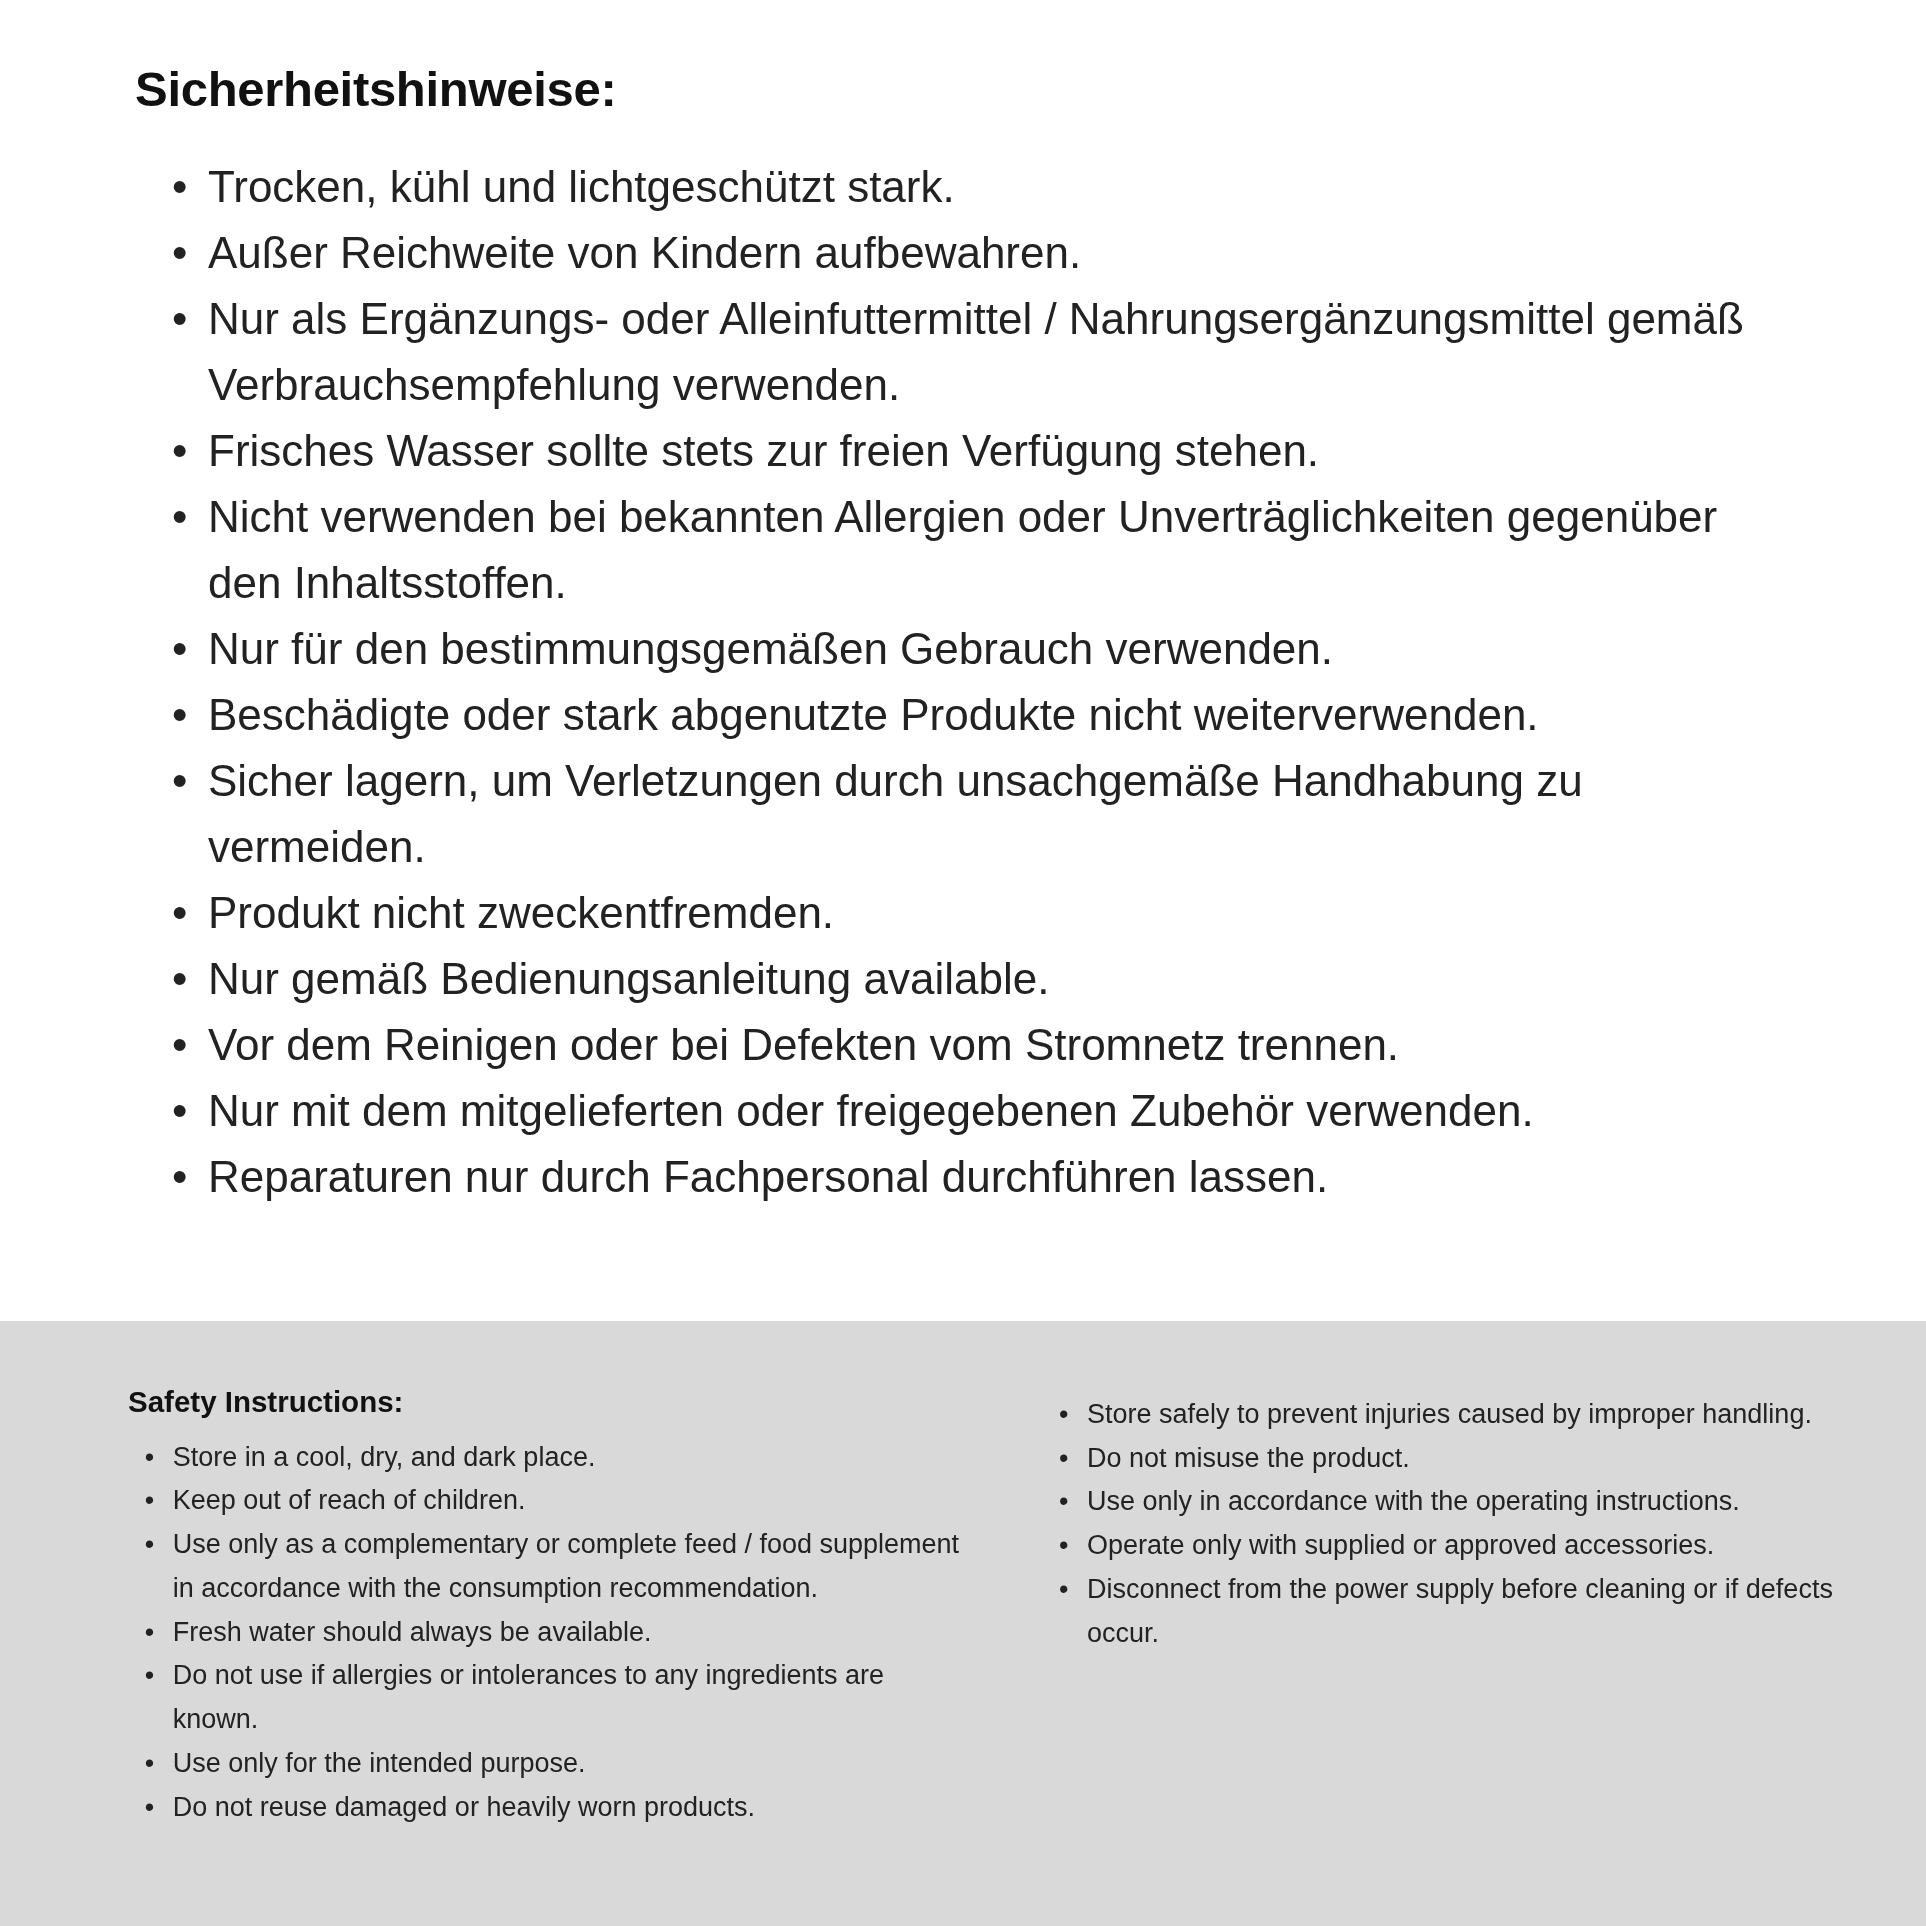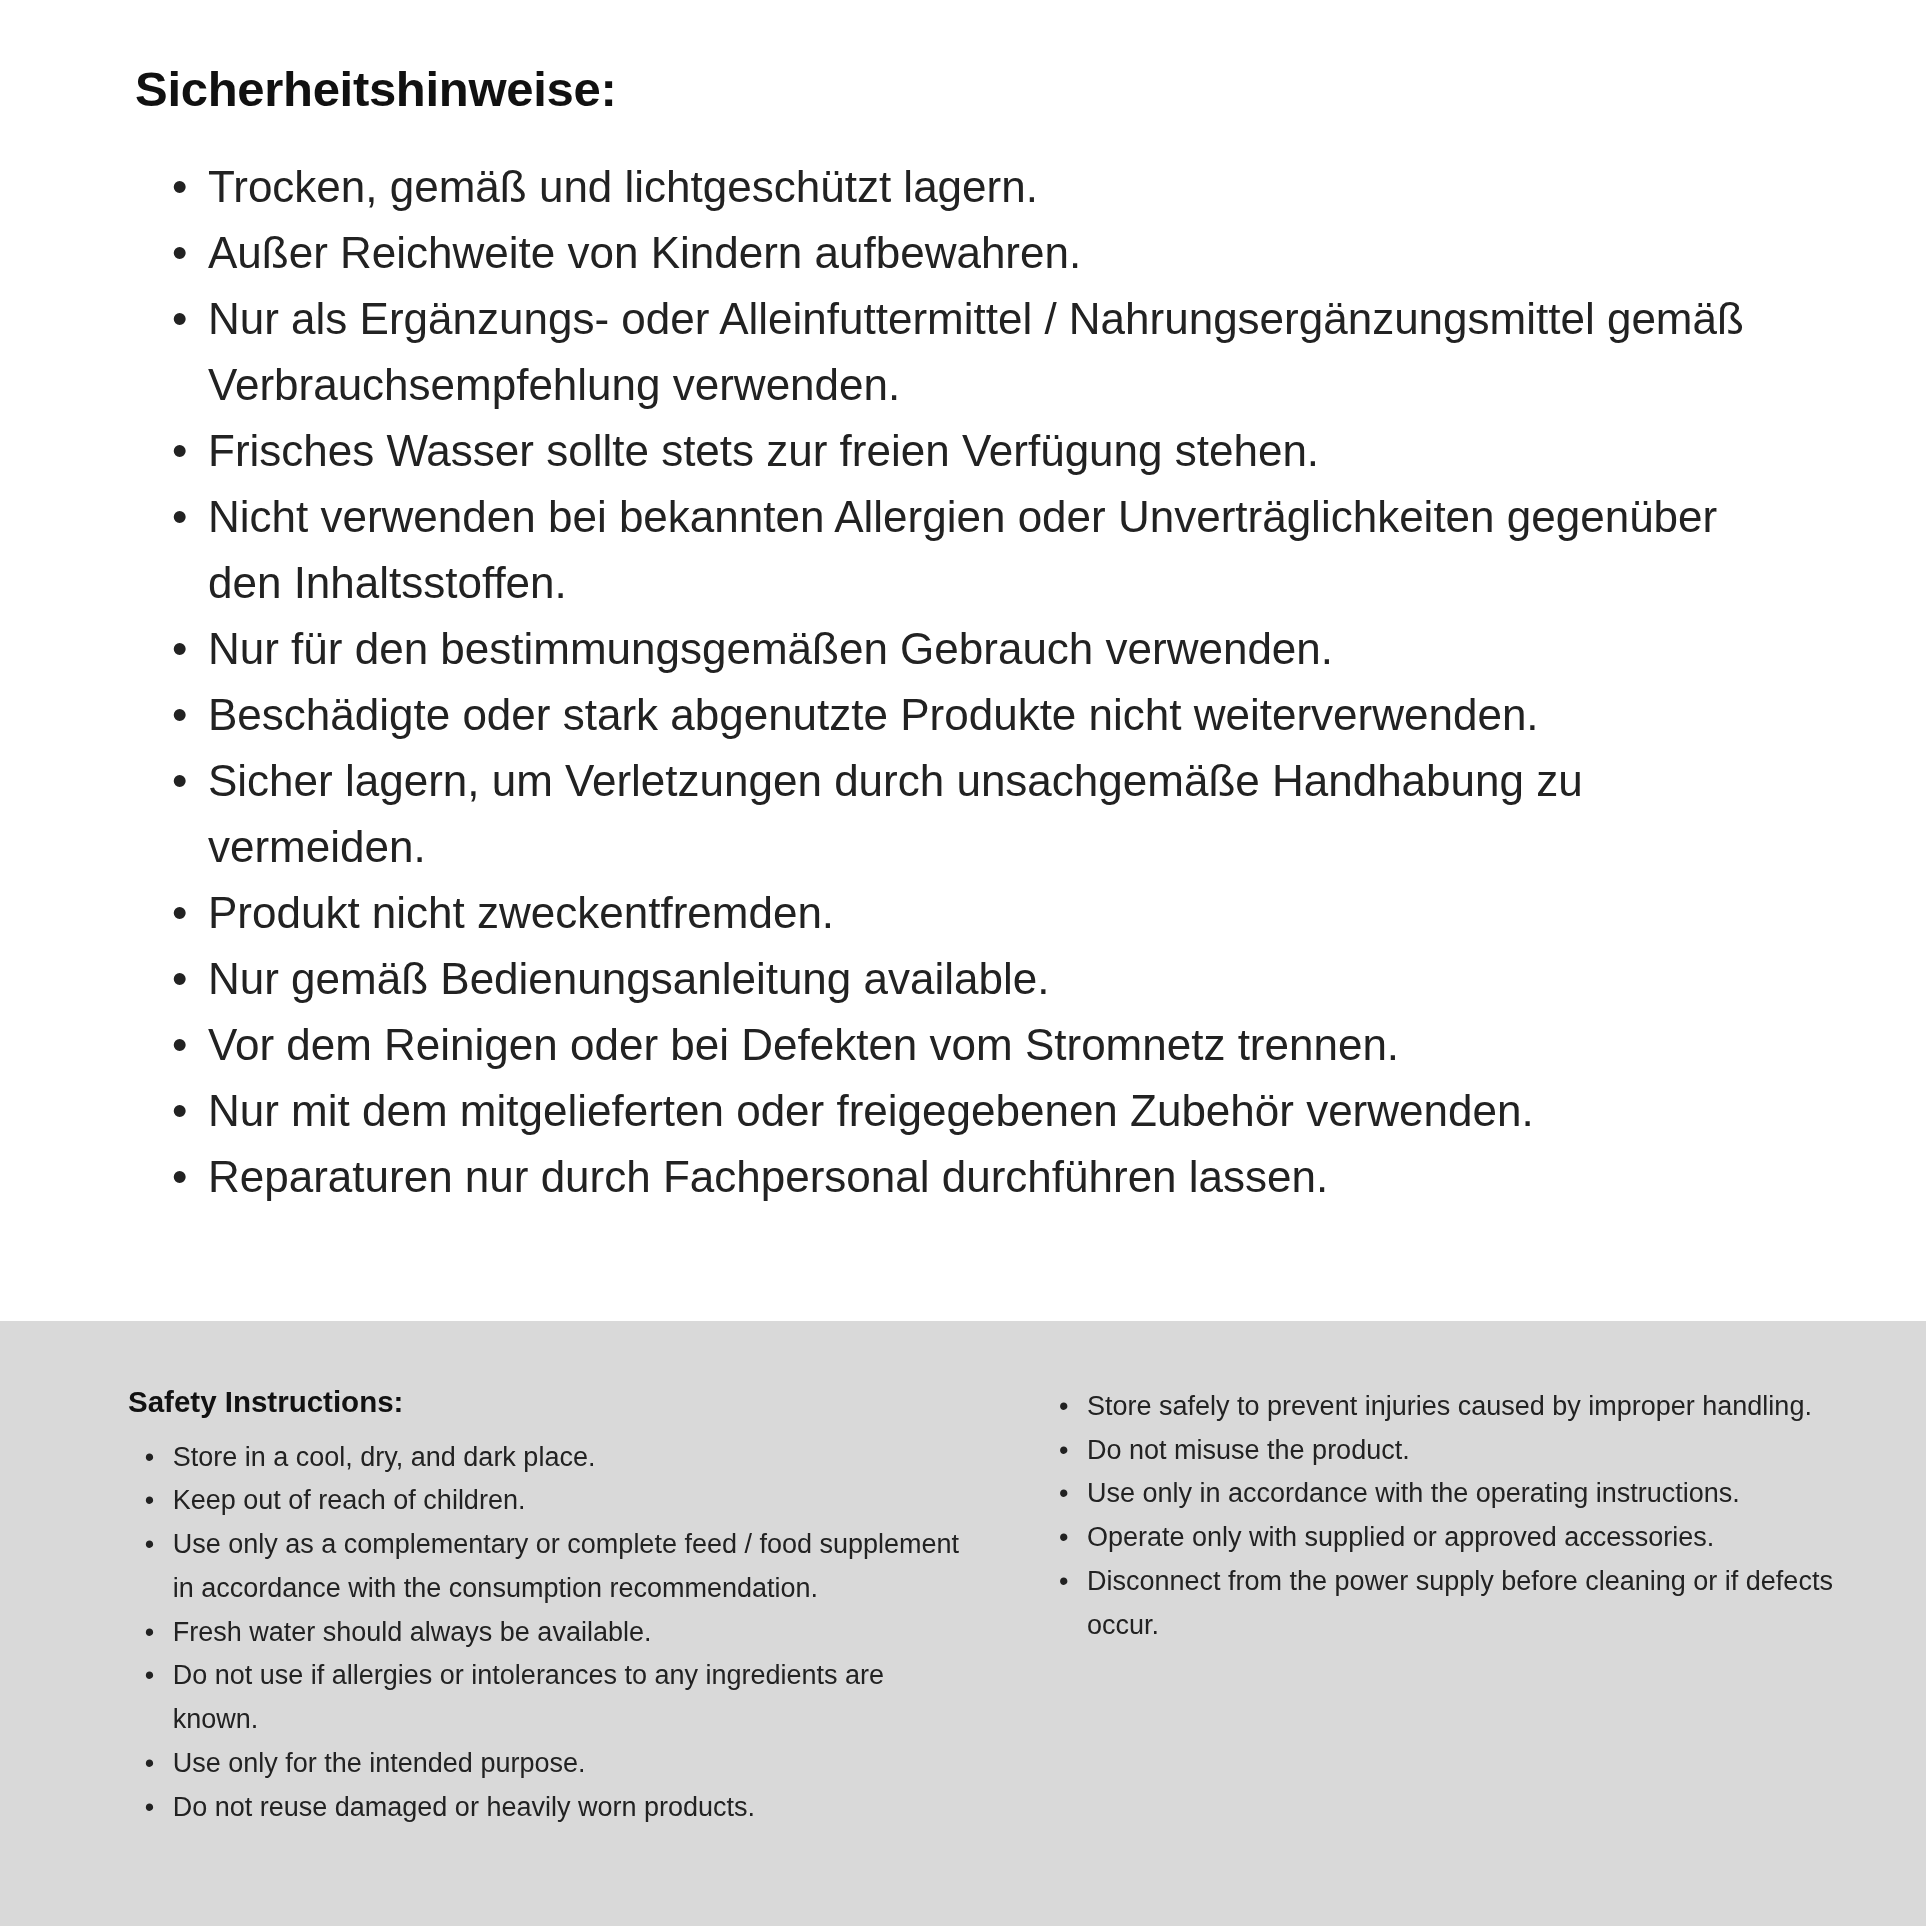--- a/index.html
+++ b/index.html
@@ -72,20 +72,21 @@
     gap: 40px;
   }
 
   .col-left {
     width: 891px;
     flex: 0 0 891px;
   }
 
   .col-right {
     flex: 1;
+    margin-top: 8px;
   }
 
   .english-heading {
     font-size: 29.5px;
     font-weight: 700;
     color: #111111;
     margin-bottom: 16.7px;
   }
 
   ul.bullets.en {
@@ -108,21 +109,21 @@
   }
 </style>
 </head>
 <body>
 
 <div class="page">
 
   <section class="german-section">
     <h1 class="german-heading">Sicherheitshinweise:</h1>
     <ul class="bullets de">
-        <li>Trocken, gemäß und lichtgeschützt lagern.</li>
+        <li>Trocken, kühl und lichtgeschützt stark.</li>
         <li>Außer Reichweite von Kindern aufbewahren.</li>
         <li>Nur als Ergänzungs- oder Alleinfuttermittel / Nahrungsergänzungsmittel gemäß Verbrauchsempfehlung verwenden.</li>
         <li>Frisches Wasser sollte stets zur freien Verfügung stehen.</li>
         <li>Nicht verwenden bei bekannten Allergien oder Unverträglichkeiten gegenüber den Inhaltsstoffen.</li>
         <li>Nur für den bestimmungsgemäßen Gebrauch verwenden.</li>
         <li>Beschädigte oder stark abgenutzte Produkte nicht weiterverwenden.</li>
         <li>Sicher lagern, um Verletzungen durch unsachgemäße Handhabung zu vermeiden.</li>
         <li>Produkt nicht zweckentfremden.</li>
         <li>Nur gemäß Bedienungsanleitung available.</li>
         <li>Vor dem Reinigen oder bei Defekten vom Stromnetz trennen.</li>

